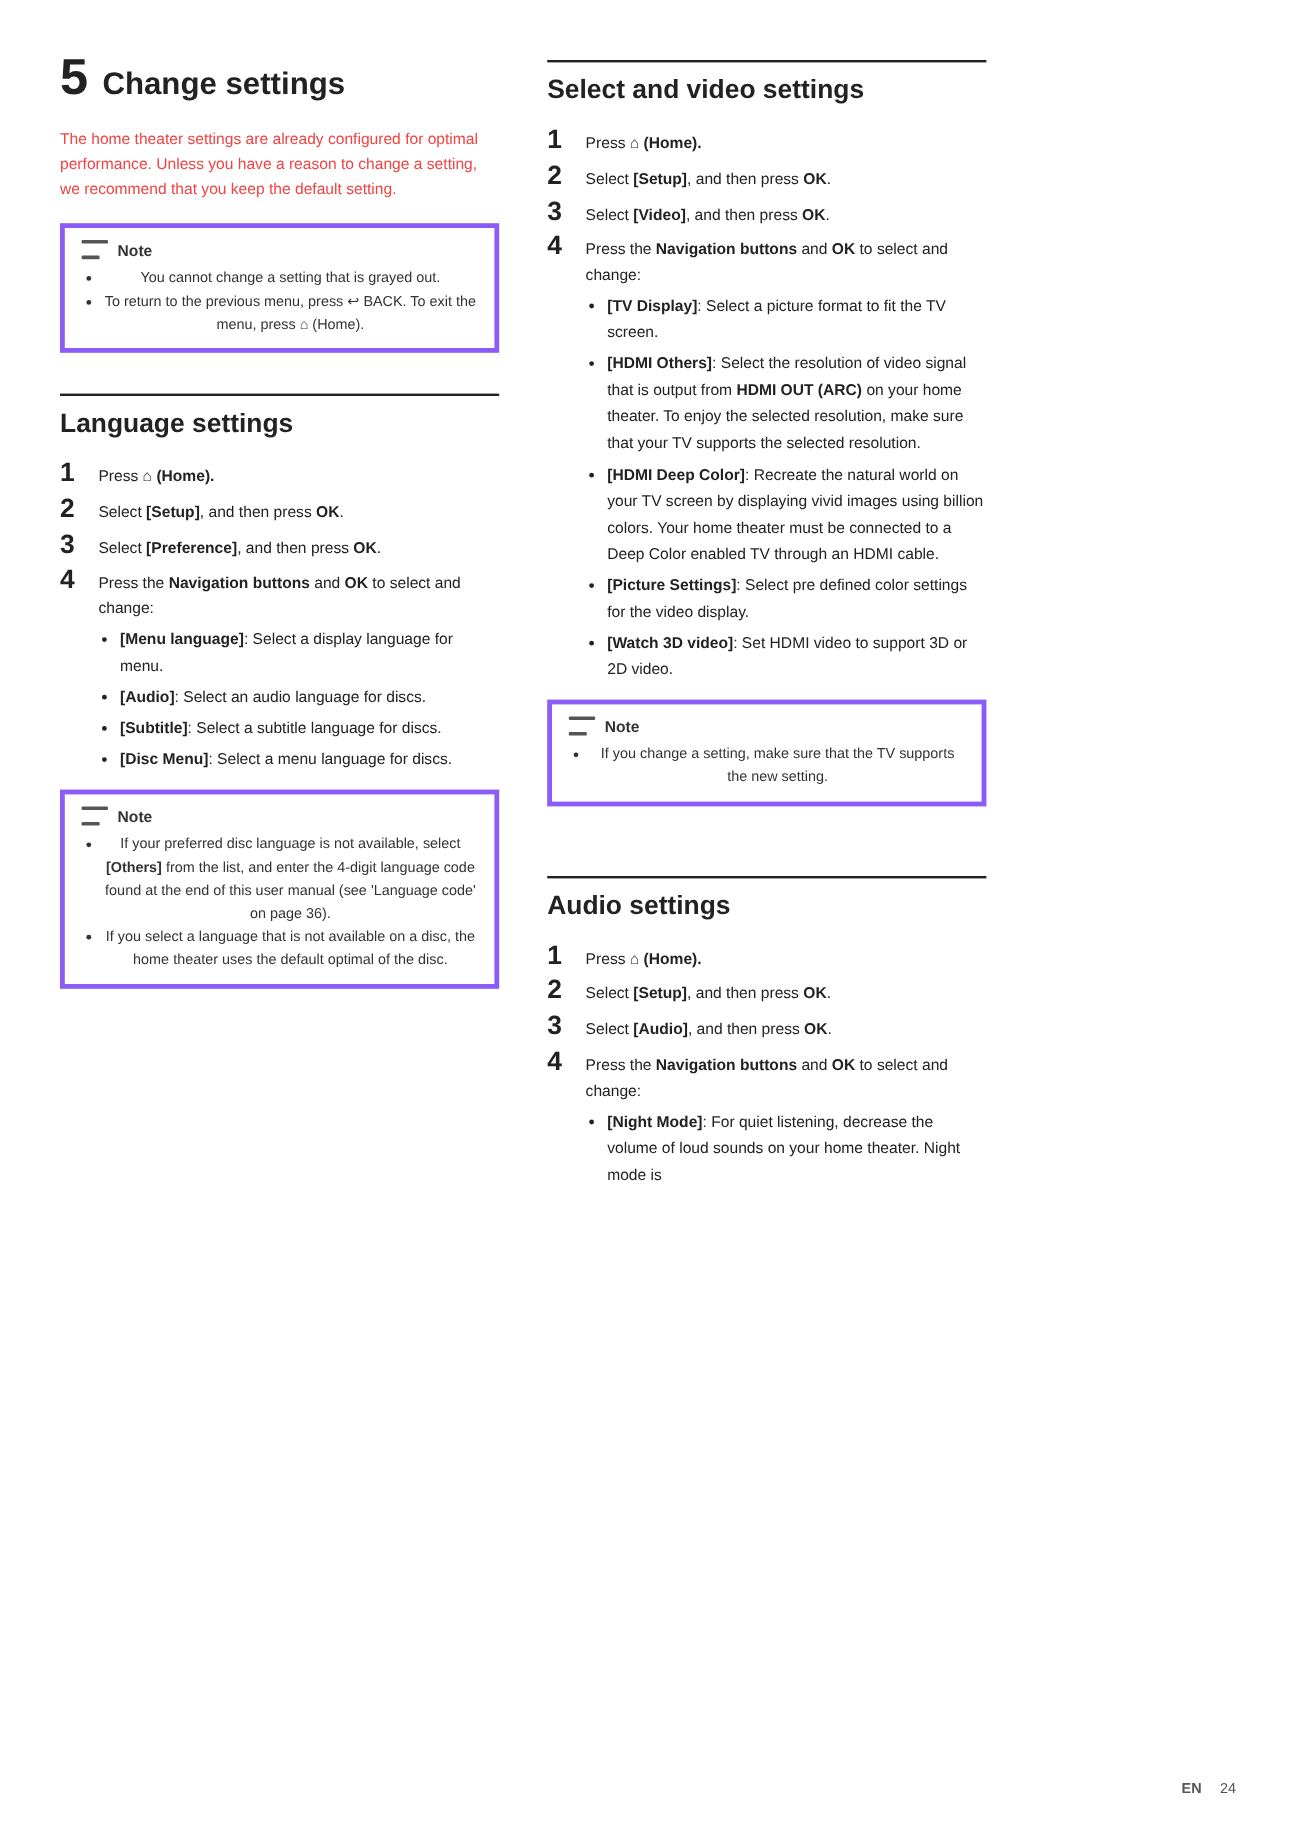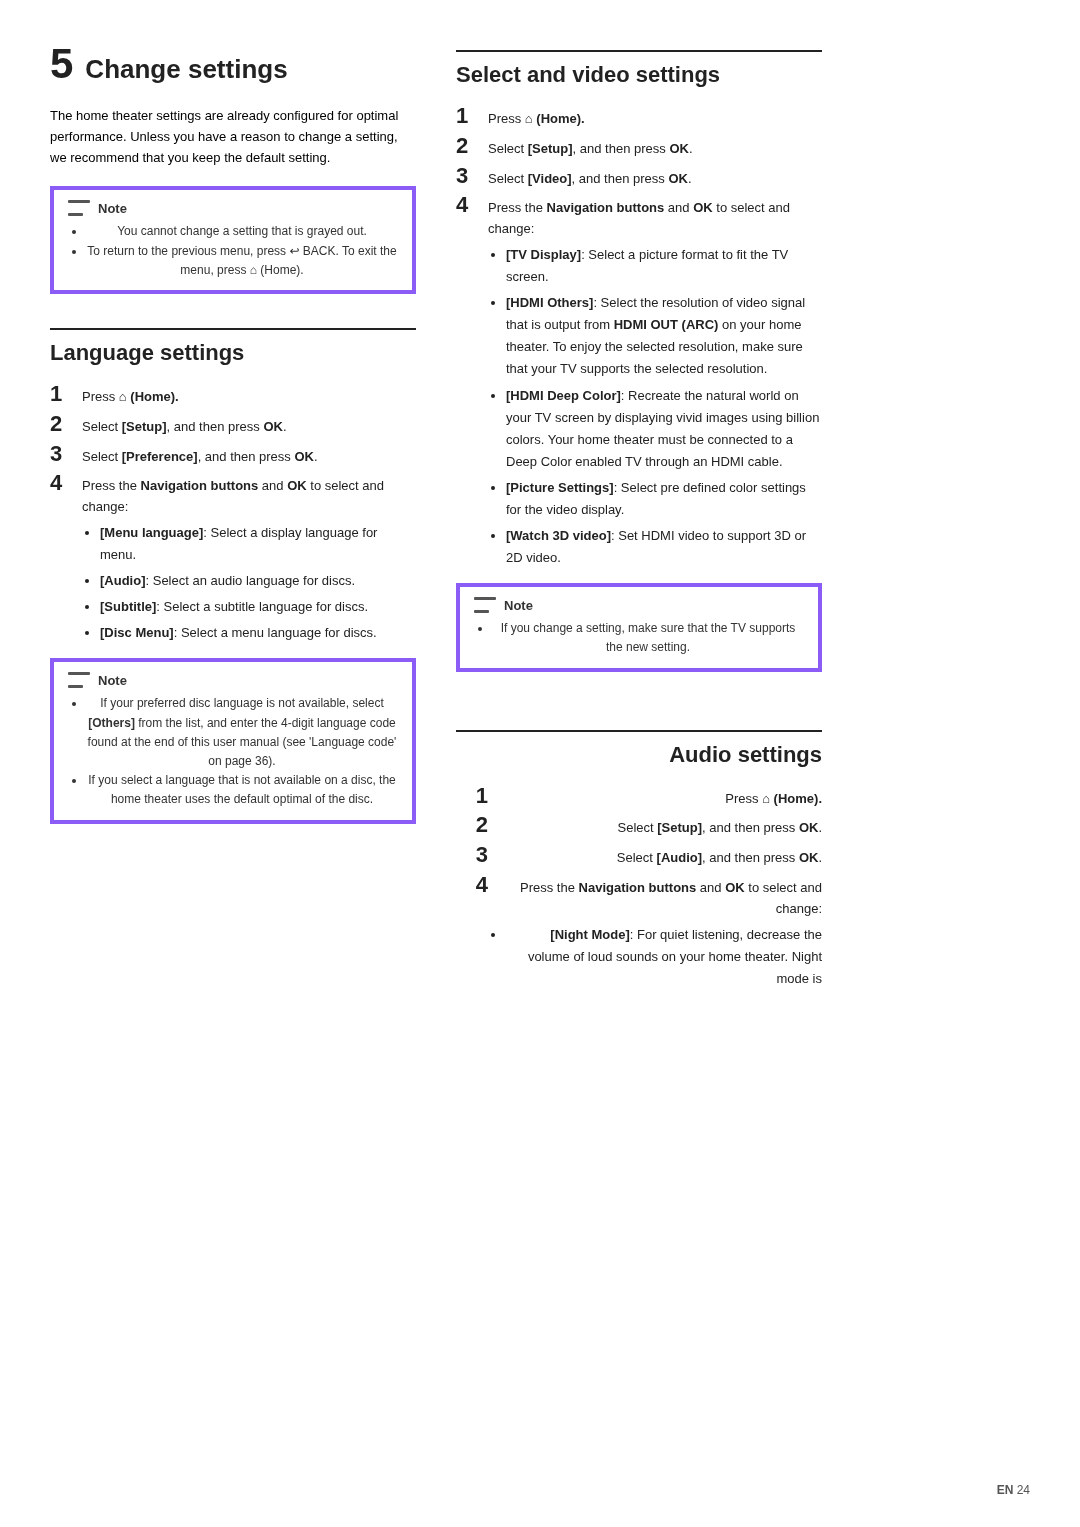--- a/index.html
+++ b/index.html
@@ -35,21 +35,21 @@
     }
     .chapter-number {
       font-size: 42px;
       font-weight: 700;
       margin-right: 12px;
     }
 
     .intro-text {
       font-size: 13px;
       line-height: 1.6;
-      color: #000000;
+      color: #ef4444;
       margin-bottom: 18px;
     }
 
     
     .note-box {
       border: 4px solid #8b5cf6;
       padding: 10px 14px;
       margin-bottom: 24px;
       background: #fff;
     }
@@ -135,21 +135,21 @@
 
     
     .page-number {
       position: absolute;
       bottom: 30px;
       right: 50px;
       font-size: 12px;
       color: #555;
     }
     .page-number .lang {
-      margin-right: 0;
+      margin-right: 12px;
       font-weight: bold;
     }
 
   </style>
 </head>
 <body>
 
 <div class="page">
 
   <div class="left-col">
@@ -260,21 +260,21 @@
               <span></span>
           </span>
           <span>Note</span>
         </div>
         <ul class="note-list">
           <li>If you change a setting, make sure that the TV supports the new setting.</li>
         </ul>
       </div>
     </div>
 
-    <div style="margin-top: 24px; text-align: right;">
+    <div style="margin-top: 24px;">
       <h2 class="section-heading">Audio settings</h2>
 
       <div class="steps">
         <div class="step">
           <span class="step-num">1</span>
           <span class="step-text">Press ⌂ <strong>(Home).</strong></span>
         </div>
         <div class="step">
           <span class="step-num">2</span>
           <span class="step-text">Select <strong>[Setup]</strong>, and then press <strong>OK</strong>.</span>

